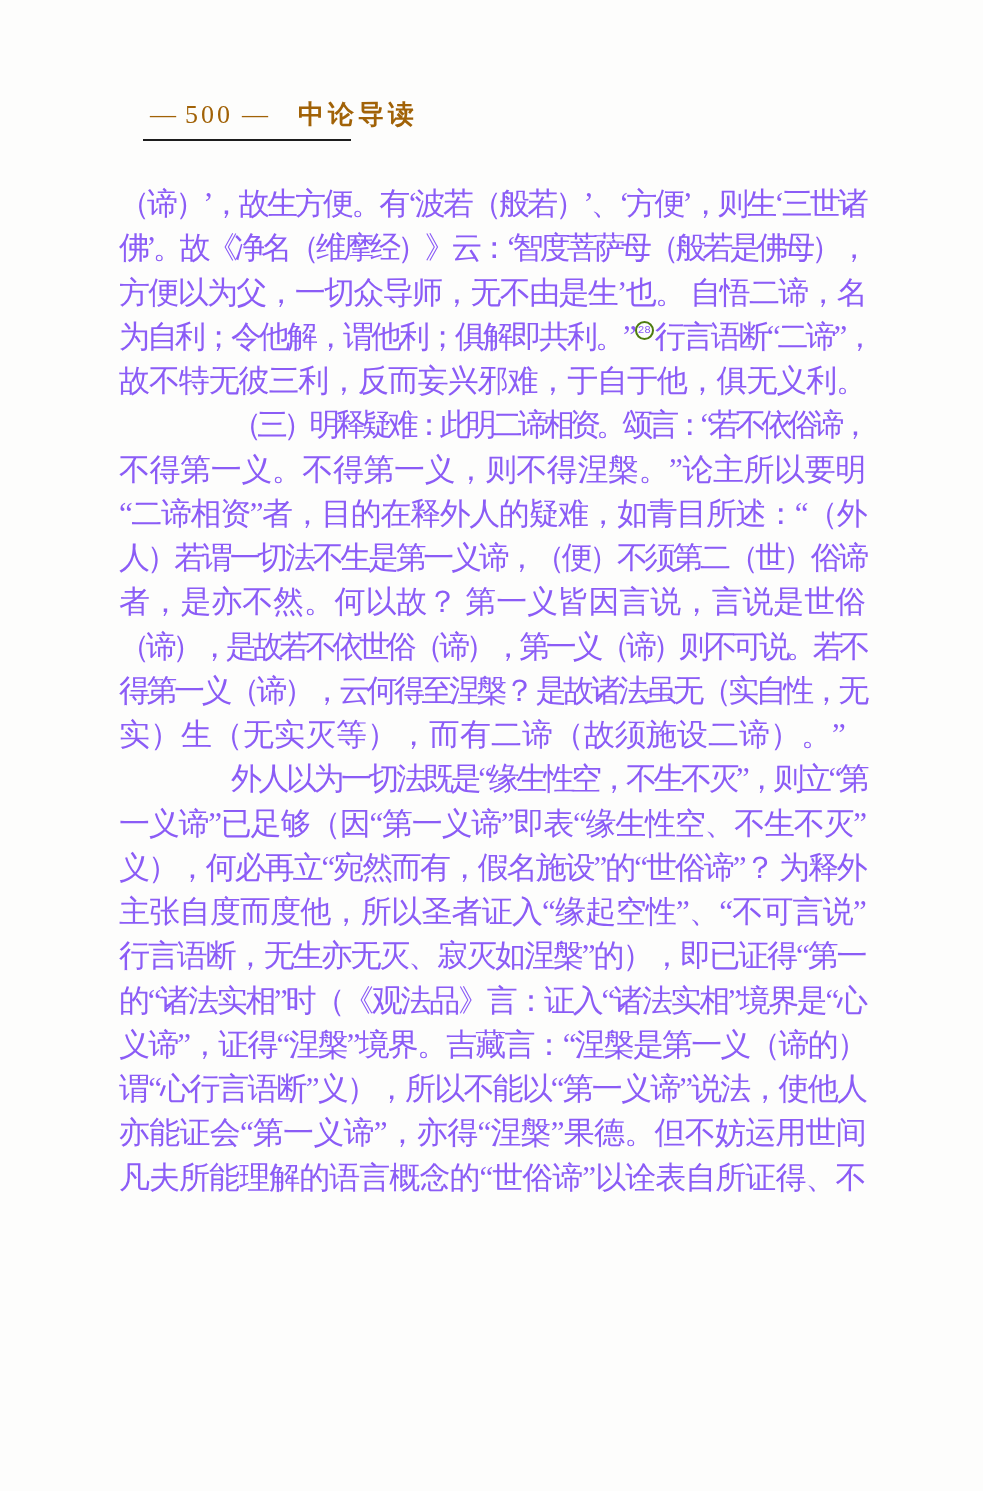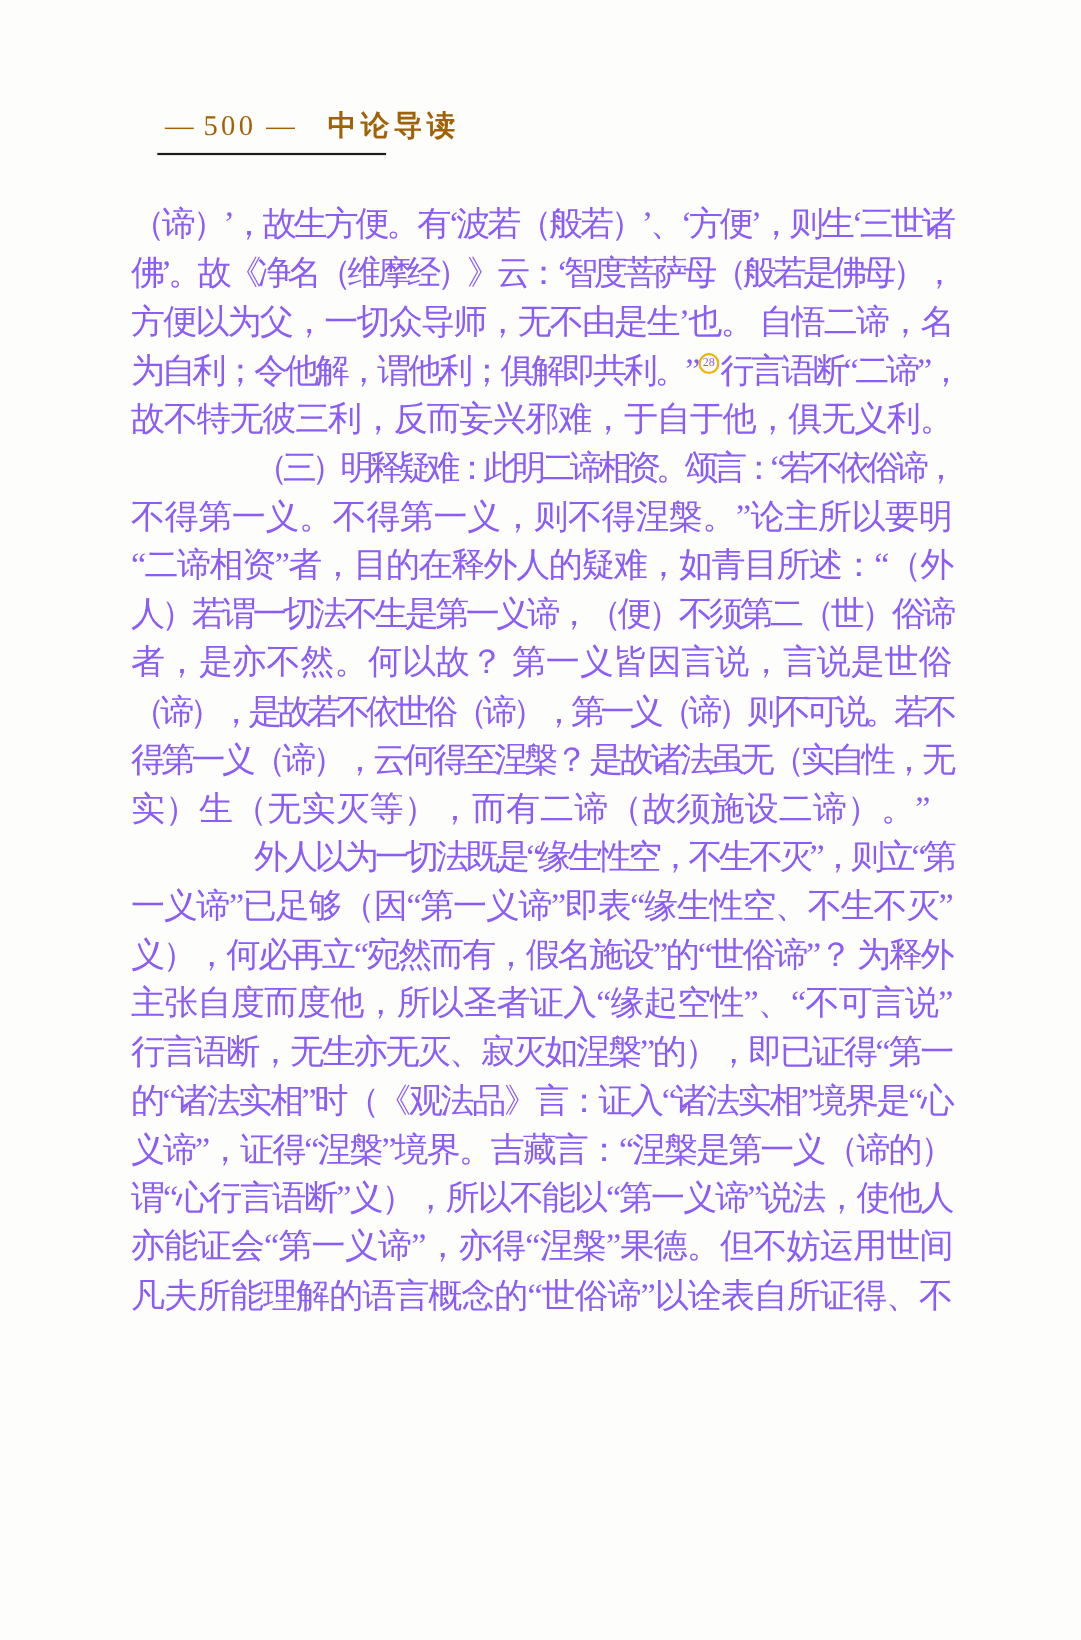--- a/index.html
+++ b/index.html
@@ -33,24 +33,24 @@
   }
   .line{
     height:44.25px;line-height:44.25px;
     white-space:nowrap;overflow:visible;
   }
   .line .lt{display:inline-block;vertical-align:top;}
   .indent{text-indent:56px;}
   
   .ref{
     display:inline-block;
-    border:2px solid #eab308;border-radius:50%;
+    border:2px solid #4d7c0f;border-radius:50%;
     text-align:center;
     letter-spacing:0 !important;
-    font-family:Liberation Serif, serif;
+    font-family:Liberation Mono, monospace;
     box-sizing:border-box;
   }
   .ref.sup{
     width:19px;height:19px;line-height:15px;
     font-size:11px;vertical-align:14px;margin:0 1px;
   }
   .ref.inline{
     width:26px;height:26px;line-height:22px;
     font-size:14px;vertical-align:-2px;margin:0 2px;
   }

